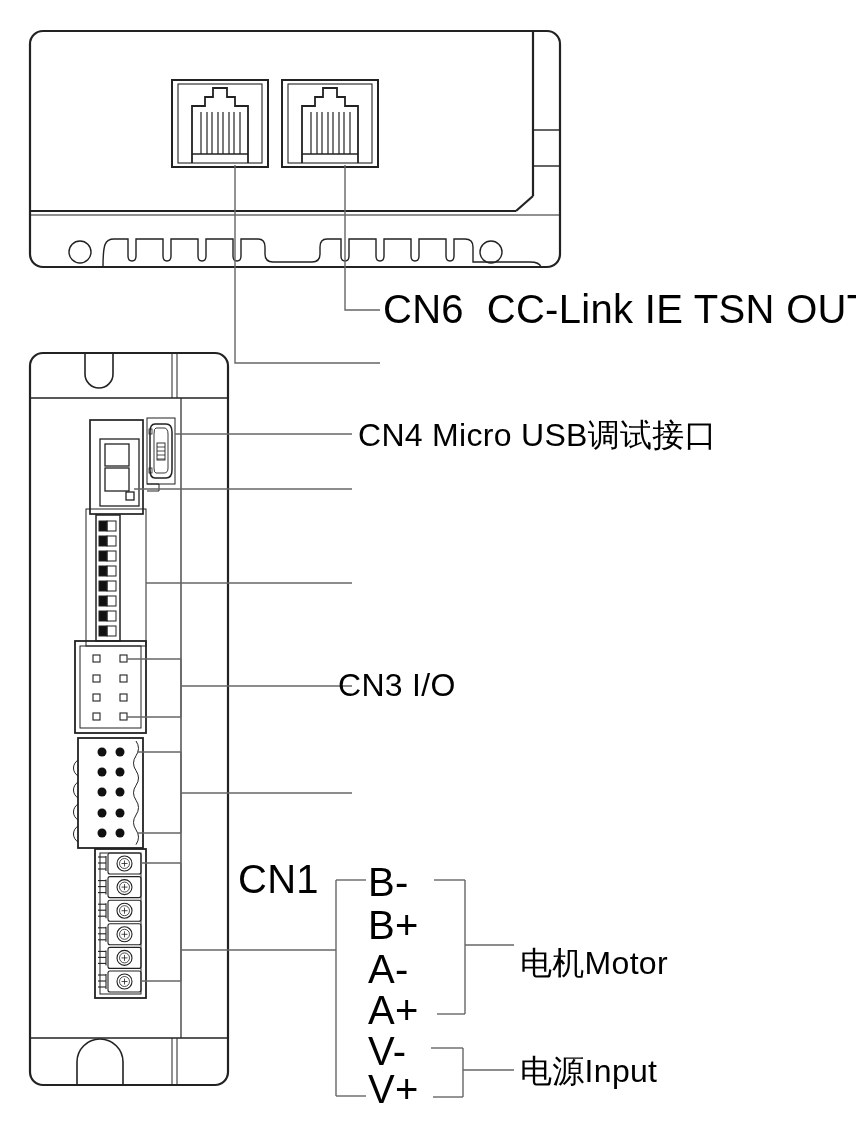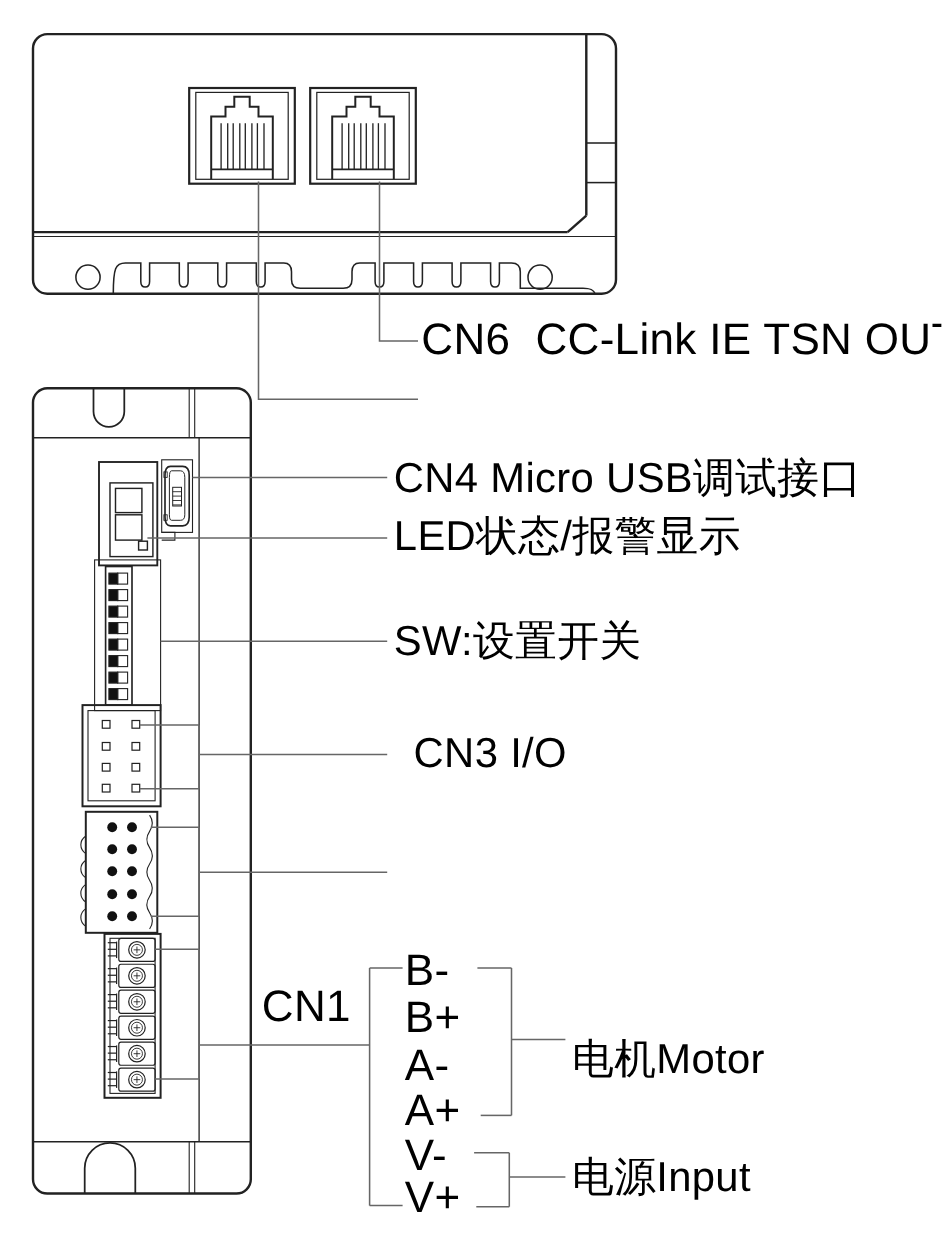--- a/index.html
+++ b/index.html
@@ -5,21 +5,21 @@
   html,body{margin:0;padding:0;background:#fff;}
   .stage{
     position:relative;width:856px;height:1141px;background:#fff;overflow:hidden;
     font-family:"Liberation Sans","DejaVu Sans",sans-serif;
   }
   .stage svg{position:absolute;left:0;top:0;}
   .lbl{
     position:absolute;font-size:40px;line-height:42px;color:#000;
     white-space:pre;letter-spacing:.3px;
   }
-  .lbl.small{font-size:38px;}
+  .lbl.small{font-size:32px;}
 </style>
 </head>
 <body>
 
 <div class="stage">
 
 <svg width="856" height="1141" viewBox="0 0 856 1141" fill="none">
 
   <g stroke="#222" stroke-width="2.2">
     <rect x="30" y="31" width="530" height="236" rx="13"></rect>
@@ -277,24 +277,22 @@
       <line x1="431" y1="1048" x2="463" y2="1048"></line>
       <line x1="433" y1="1097" x2="463" y2="1097"></line>
       <line x1="463" y1="1048" x2="463" y2="1097"></line>
       <line x1="463" y1="1070" x2="514" y2="1070"></line>
     </g>
   </g>
 </svg>
 
 <div class="lbl" style="left:383px;top:288px">CN6  CC-Link IE TSN OUT</div>
 <div class="lbl small" style="left:358px;top:414px">CN4 Micro USB调试接口</div>
-<div class="lbl small" style="left:358px;top:467px">LED状态/报警显示</div>
-<div class="lbl small" style="left:358px;top:562px">SW:设置开关</div>
-<div class="lbl small" style="left:376px;top:664px">CN3 I/O</div>
-<div class="lbl" style="left:238px;top:894px">CN1</div>
+<div class="lbl small" style="left:338px;top:664px">CN3 I/O</div>
+<div class="lbl" style="left:238px;top:858px">CN1</div>
 
 <div class="lbl" style="left:368px;top:861px">B-</div>
 <div class="lbl" style="left:368px;top:904px">B+</div>
 <div class="lbl" style="left:368px;top:948px">A-</div>
 <div class="lbl" style="left:368px;top:989px">A+</div>
 <div class="lbl" style="left:368px;top:1030px">V-</div>
 <div class="lbl" style="left:368px;top:1068px">V+</div>
 
 <div class="lbl small" style="left:520px;top:1050px">电源Input</div>
 <div class="lbl small" style="left:520px;top:942px">电机Motor</div>

